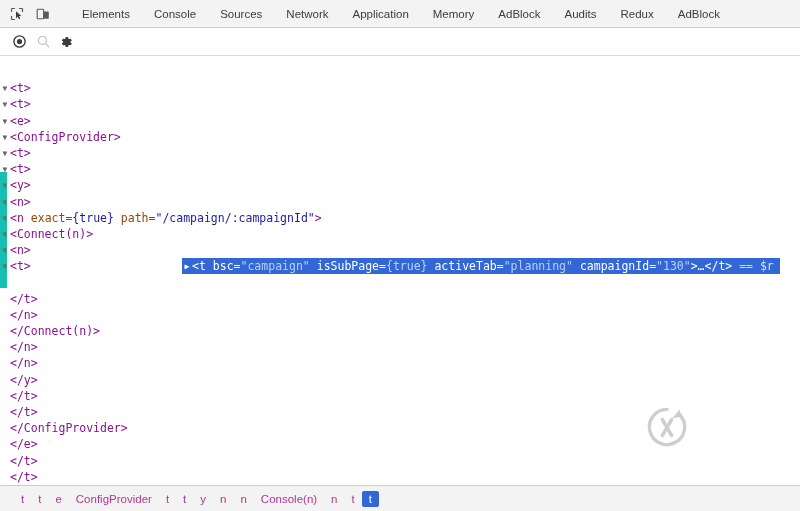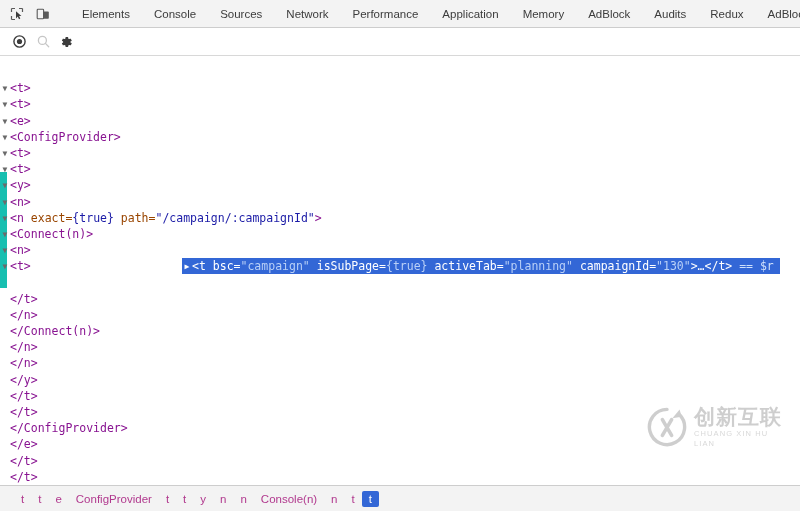--- a/index.html
+++ b/index.html
@@ -249,21 +249,20 @@
           <rect x="7.0" y="4.6" width="5.8" height="7.2" rx="0.8" fill="#5a5a5a"></rect>
         </svg>
       </div>
       <div class="tool-sep"></div>
     </div>
     <div class="tabs">
         <div class="tab">Elements</div>
         <div class="tab">Console</div>
         <div class="tab">Sources</div>
         <div class="tab">Network</div>
-        <div class="tab">Performance</div>
         <div class="tab">Application</div>
         <div class="tab">Memory</div>
         <div class="tab">AdBlock</div>
         <div class="tab">Audits</div>
         <div class="tab">Redux</div>
         <div class="tab">AdBlock</div>
       </div>
   </div>
 
   <div class="searchbar">
@@ -294,24 +293,20 @@
     <div class="tree" id="tree-rows"><div style="white-space: pre; height: 16.2px;"><span style="display: inline-block; width: 14px;"></span><span class="row"><span class="arrow">▼</span><span class="tag">&lt;t&gt;</span></span></div><div style="white-space: pre; height: 16.2px;"><span style="display: inline-block; width: 28px;"></span><span class="row"><span class="arrow">▼</span><span class="tag">&lt;t&gt;</span></span></div><div style="white-space: pre; height: 16.2px;"><span style="display: inline-block; width: 42px;"></span><span class="row"><span class="arrow">▼</span><span class="tag">&lt;e&gt;</span></span></div><div style="white-space: pre; height: 16.2px;"><span style="display: inline-block; width: 56px;"></span><span class="row"><span class="arrow">▼</span><span class="tag">&lt;ConfigProvider&gt;</span></span></div><div style="white-space: pre; height: 16.2px;"><span style="display: inline-block; width: 70px;"></span><span class="row"><span class="arrow">▼</span><span class="tag">&lt;t&gt;</span></span></div><div style="white-space: pre; height: 16.2px;"><span style="display: inline-block; width: 84px;"></span><span class="row"><span class="arrow">▼</span><span class="tag">&lt;t&gt;</span></span></div><div style="white-space: pre; height: 16.2px;"><span style="display: inline-block; width: 98px;"></span><span class="row"><span class="arrow">▼</span><span class="tag">&lt;y&gt;</span></span></div><div style="white-space: pre; height: 16.2px;"><span style="display: inline-block; width: 112px;"></span><span class="row"><span class="arrow">▼</span><span class="tag">&lt;n&gt;</span></span></div><div style="white-space: pre; height: 16.2px;"><span style="display: inline-block; width: 126px;"></span><span class="row"><span class="arrow">▼</span><span class="tag">&lt;n</span> <span class="attr-name">exact</span><span class="attr-name">=</span><span class="brace">{true}</span> <span class="attr-name">path</span><span class="attr-name">=</span><span class="attr-val">"/campaign/:campaignId"</span><span class="tag">&gt;</span></span></div><div style="white-space: pre; height: 16.2px;"><span style="display: inline-block; width: 140px;"></span><span class="row"><span class="arrow">▼</span><span class="tag">&lt;Connect(n)&gt;</span></span></div><div style="white-space: pre; height: 16.2px;"><span style="display: inline-block; width: 154px;"></span><span class="row"><span class="arrow">▼</span><span class="tag">&lt;n&gt;</span></span></div><div style="white-space: pre; height: 16.2px;"><span style="display: inline-block; width: 168px;"></span><span class="row"><span class="arrow">▼</span><span class="tag">&lt;t&gt;</span></span></div><div style="white-space: pre; height: 16.2px;"><span style="display: inline-block; width: 182px;"></span><span class="row selected"><span class="arrow">▶</span><span class="tag">&lt;t</span> <span class="attr-name">bsc</span><span class="attr-name">=</span><span class="attr-val">"campaign"</span> <span class="attr-name">isSubPage</span><span class="attr-name">=</span><span class="brace">{true}</span> <span class="attr-name">activeTab</span><span class="attr-name">=</span><span class="attr-val">"planning"</span> <span class="attr-name">campaignId</span><span class="attr-name">=</span><span class="attr-val">"130"</span><span class="tag">&gt;…&lt;/t&gt;</span><span class="ref"> == $r</span></span></div><div style="white-space: pre; height: 16.2px;"><span style="display: inline-block; width: 168px;"></span><span class="row"><span class="arrow none">&nbsp;</span><span class="tag">&lt;/t&gt;</span></span></div><div style="white-space: pre; height: 16.2px;"><span style="display: inline-block; width: 154px;"></span><span class="row"><span class="arrow none">&nbsp;</span><span class="tag">&lt;/n&gt;</span></span></div><div style="white-space: pre; height: 16.2px;"><span style="display: inline-block; width: 140px;"></span><span class="row"><span class="arrow none">&nbsp;</span><span class="tag">&lt;/Connect(n)&gt;</span></span></div><div style="white-space: pre; height: 16.2px;"><span style="display: inline-block; width: 126px;"></span><span class="row"><span class="arrow none">&nbsp;</span><span class="tag">&lt;/n&gt;</span></span></div><div style="white-space: pre; height: 16.2px;"><span style="display: inline-block; width: 112px;"></span><span class="row"><span class="arrow none">&nbsp;</span><span class="tag">&lt;/n&gt;</span></span></div><div style="white-space: pre; height: 16.2px;"><span style="display: inline-block; width: 98px;"></span><span class="row"><span class="arrow none">&nbsp;</span><span class="tag">&lt;/y&gt;</span></span></div><div style="white-space: pre; height: 16.2px;"><span style="display: inline-block; width: 84px;"></span><span class="row"><span class="arrow none">&nbsp;</span><span class="tag">&lt;/t&gt;</span></span></div><div style="white-space: pre; height: 16.2px;"><span style="display: inline-block; width: 70px;"></span><span class="row"><span class="arrow none">&nbsp;</span><span class="tag">&lt;/t&gt;</span></span></div><div style="white-space: pre; height: 16.2px;"><span style="display: inline-block; width: 56px;"></span><span class="row"><span class="arrow none">&nbsp;</span><span class="tag">&lt;/ConfigProvider&gt;</span></span></div><div style="white-space: pre; height: 16.2px;"><span style="display: inline-block; width: 42px;"></span><span class="row"><span class="arrow none">&nbsp;</span><span class="tag">&lt;/e&gt;</span></span></div><div style="white-space: pre; height: 16.2px;"><span style="display: inline-block; width: 28px;"></span><span class="row"><span class="arrow none">&nbsp;</span><span class="tag">&lt;/t&gt;</span></span></div><div style="white-space: pre; height: 16.2px;"><span style="display: inline-block; width: 14px;"></span><span class="row"><span class="arrow none">&nbsp;</span><span class="tag">&lt;/t&gt;</span></span></div></div>
 
     <div class="watermark">
       <div class="wm-logo">
         <svg width="42" height="42" viewBox="0 0 42 42" aria-hidden="true">
           <path d="M21 3.4a17.6 17.6 0 1 0 12.6 5.3" fill="none" stroke="#8c8c8c" stroke-width="3.4" stroke-linecap="round"></path>
           <path d="M33.6 3.6 L26.4 12.2 L35.6 10.8 Z" fill="#8c8c8c"></path>
           <path d="M25.6 13.6 L16.4 29.4 M16.4 13.6 L25.6 29.4" stroke="#8c8c8c" stroke-width="3.6" stroke-linecap="round"></path>
         </svg>
       </div>
-      <div class="wm-text">
-        <div class="wm-cn">创新互联</div>
-        <div class="wm-en">CHUANG XIN HU LIAN</div>
-      </div>
     </div>
   </div>
 
   <div class="breadcrumb" id="breadcrumb-bar">
       <div class="crumb">t</div>
       <div class="crumb">t</div>
       <div class="crumb">e</div>
       <div class="crumb">ConfigProvider</div>
       <div class="crumb">t</div>
       <div class="crumb">t</div>

